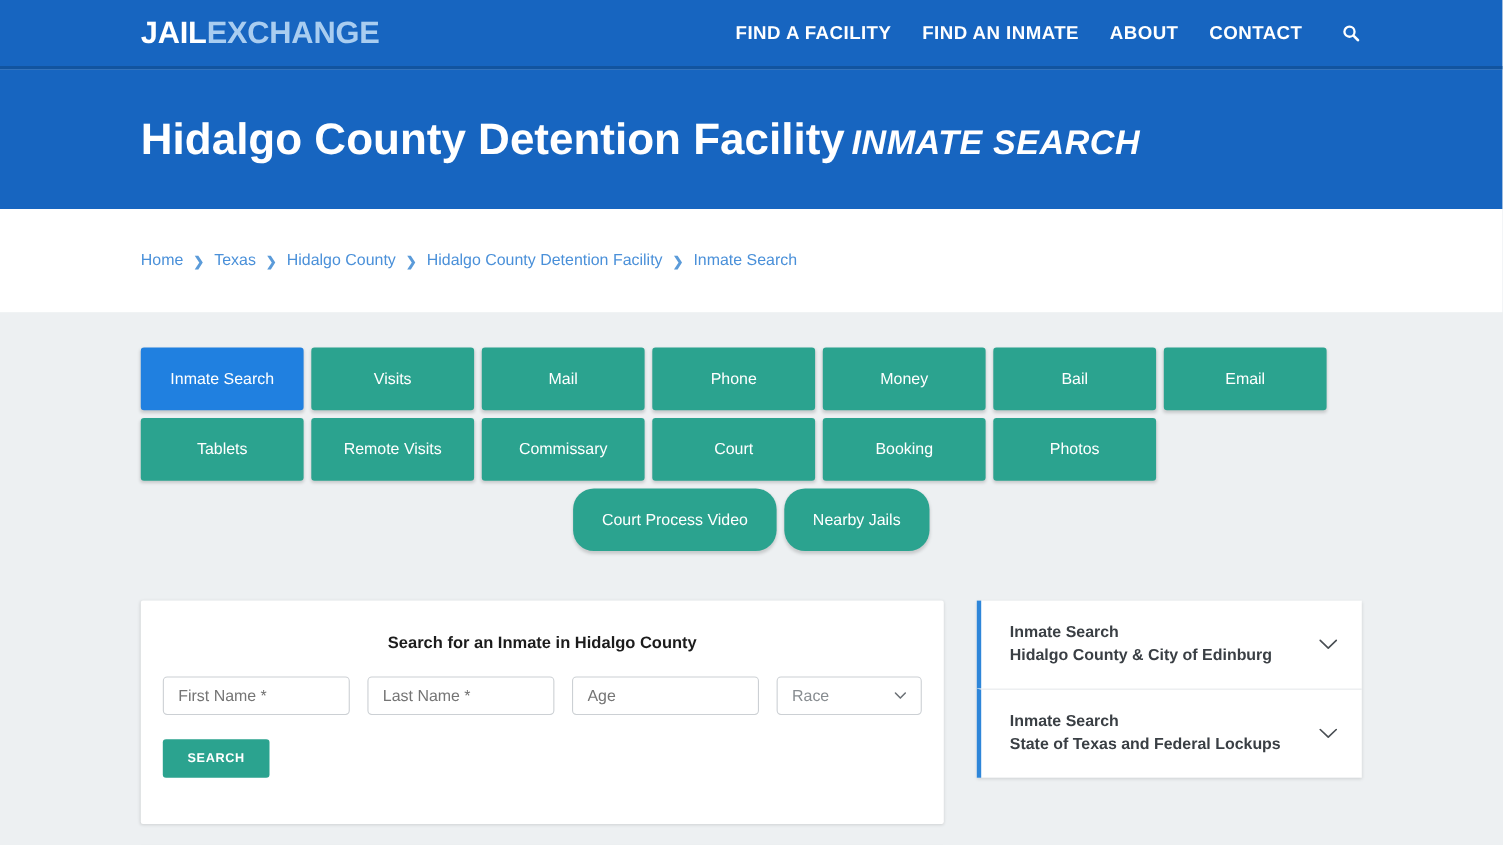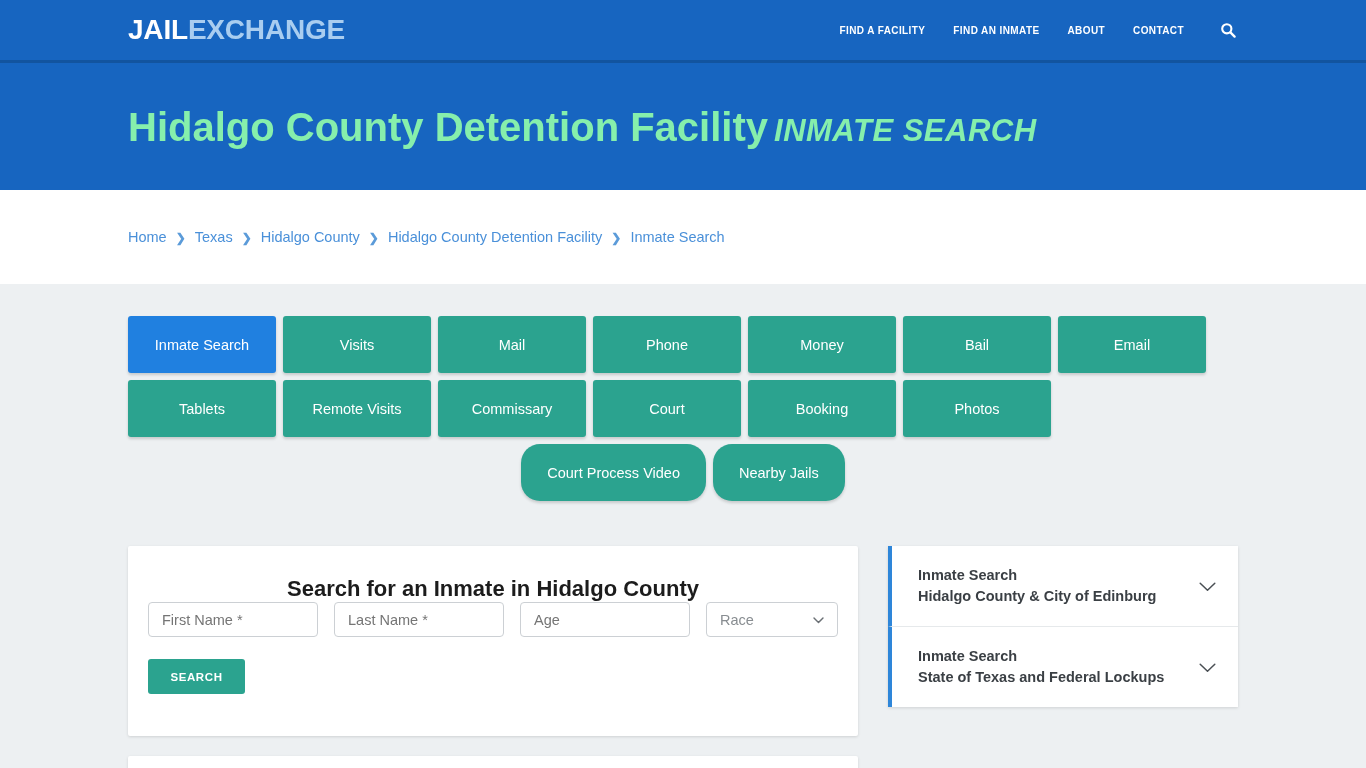--- a/index.html
+++ b/index.html
@@ -33,21 +33,21 @@
   .logo .l2 { color: #a9cdf0; }
 
   .nav {
     margin-left: auto;
     display: flex;
     align-items: center;
     gap: 28px;
   }
   .nav a {
     color: #ffffff;
-    font-size: 10px;
+    font-size: 17px;
     font-weight: bold;
     letter-spacing: 0.4px;
     text-decoration: none;
     white-space: nowrap;
   }
   .nav .search-ico {
     display: inline-flex;
     align-items: center;
     justify-content: center;
     width: 20px; height: 20px;
@@ -56,21 +56,21 @@
 
   
   .hero {
     height: 127px;
     background: #1765c0;
     display: flex;
     align-items: center;
     padding-left: 128px;
   }
   .hero h1 {
-    color: #86efac;
+    color: #ffffff;
     font-size: 40px;
     font-weight: bold;
     line-height: 1.1;
     white-space: nowrap;
   }
   .hero h1 .sub {
     font-size: 31px;
     font-style: italic;
     font-weight: bold;
     letter-spacing: 0.5px;
@@ -142,23 +142,24 @@
   .col-side { width: 350px; }
 
   .card {
     background: #ffffff;
     border-radius: 2px;
     box-shadow: 0 1px 3px rgba(0,0,0,0.13);
   }
   .search-card { padding: 30px 20px 42px 20px; }
   .search-card h2 {
     text-align: center;
-    font-size: 22px;
+    font-size: 15px;
     font-weight: bold;
     color: #1c1c1c;
+    margin-bottom: 22px;
   }
   .fields { display: flex; gap: 16px; }
   .fields .fld {
     height: 35px;
     border: 1px solid #ccd0d4;
     border-radius: 4px;
     background: #ffffff;
     font-size: 14.5px;
     color: #888d91;
     padding: 0 13px;

